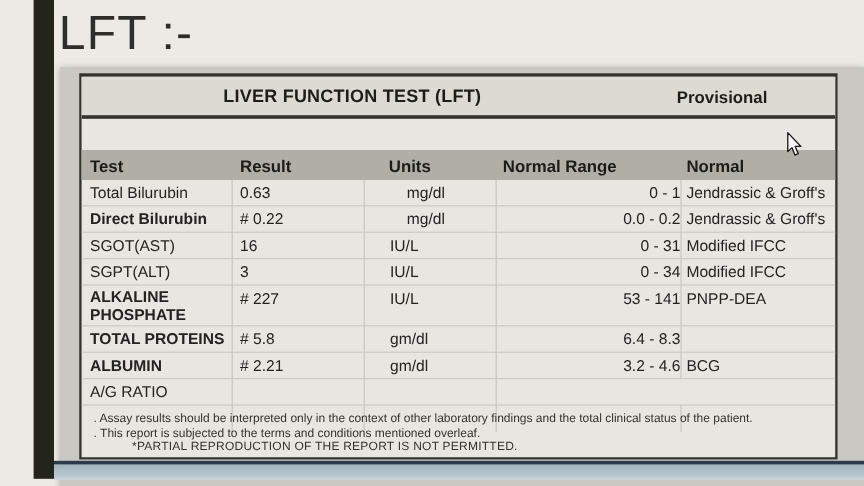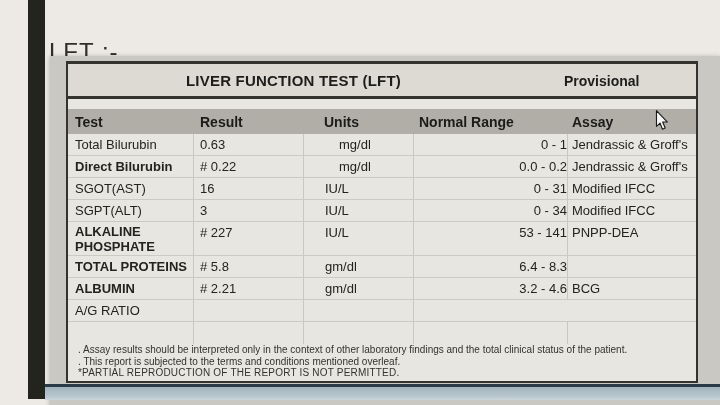--- a/index.html
+++ b/index.html
@@ -7,35 +7,35 @@
     --table-bg:#e8e6e1; --band-bg:#dddad4; --header-row-bg:#b1aea8;
     --border-dark:#34342f; --row-line:#cdcac4; --text-dark:#232320;
     --statusbar-line:#2b3c48; --statusbar-fill:#aebec7;
   }
   *{margin:0;padding:0;box-sizing:border-box;}
   body{font-family:"Liberation Sans",sans-serif;}
   .stage{position:relative;width:720px;height:405px;background:var(--slide-bg);overflow:hidden;}
 
   .accent-bar{position:absolute;left:28px;top:0;width:17px;height:399px;background:var(--accent-bar);z-index:5;}
 
-  .slide-title{position:absolute;left:49px;top:6px;font-size:24px;font-weight:400;color:#2e2e2a;letter-spacing:1px;margin-top:32px;}
+  .slide-title{position:absolute;left:49px;top:6px;font-size:40px;font-weight:400;color:#2e2e2a;letter-spacing:1px;}
 
   .report{position:absolute;left:50px;top:56px;width:670px;height:399px;background:var(--report-margin);box-shadow:0 1px 5px rgba(0,0,0,.28);z-index:1;}
 
   .report-table{position:absolute;left:16px;top:5px;width:632px;height:322px;background:var(--table-bg);border:2px solid var(--border-dark);border-top-width:3px;}
 
   .title-band{position:relative;height:35px;background:var(--band-bg);border-bottom:3px solid var(--border-dark);}
   .title-band .lab-title{position:absolute;left:118px;top:8px;font-size:15px;font-weight:700;color:#1d1d1a;letter-spacing:.2px;}
   .title-band .provisional{position:absolute;left:496px;top:9px;font-size:14px;font-weight:700;color:#1d1d1a;}
 
   .gap-band{height:10px;}
 
   .grid{display:grid;grid-template-columns:126px 110px 110px 154px 128px;}
 
-  .header-row{height:25px;background:var(--header-row-bg);align-items:center;}
+  .header-row{height:25px;background:var(--header-row-bg);align-items:center;margin-top:16px;}
   .header-row .hcell{font-size:14px;font-weight:700;color:#1b1b18;padding-top:1px;}
   .hcell.h-test{padding-left:7px;}
   .hcell.h-result{padding-left:6px;}
   .hcell.h-units{padding-left:20px;}
   .hcell.h-range{padding-left:5px;}
   .hcell.h-method{padding-left:4px;}
 
   .trow{height:22px;border-bottom:1px solid var(--row-line);}
   .trow.tall{height:34px;}
   .trow.filler{height:22px;border-bottom:none;}
@@ -46,21 +46,21 @@
   .c-result{padding-left:6px;}
   .c-units{padding-left:21px;}
   .units-indent .c-units{padding-left:35px;}
   .c-range{padding-left:4px;text-align:right;}
   .c-method{padding-left:4px;}
   .bold-test .c-test{font-weight:700;}
   .trow.tall .c-test{white-space:normal;padding-top:2px;}
 
   .footnotes{position:absolute;left:10px;top:280px;width:616px;color:#33332e;}
   .footnote{font-size:10px;line-height:11.7px;white-space:nowrap;}
-  .footnote.caps{letter-spacing:.2px;}
+  .footnote.caps{letter-spacing:.2px;margin-left:32px;}
 
   .status-bar{position:absolute;left:45px;top:384px;width:675px;height:16px;z-index:4;
     border-top:3px solid var(--statusbar-line);
     background:linear-gradient(180deg,#9fb1bb 0%,var(--statusbar-fill) 35%,#b7c5cd 70%,#ccd7dc 100%);}
 
   .cursor{position:absolute;left:655px;top:110px;z-index:6;width:14px;height:21px;}
 </style>
 </head>
 <body>
 
@@ -78,21 +78,21 @@
         <span class="provisional">Provisional</span>
       </div>
 
       <div class="gap-band"></div>
 
       <div class="grid header-row">
         <span class="hcell h-test">Test</span>
         <span class="hcell h-result">Result</span>
         <span class="hcell h-units">Units</span>
         <span class="hcell h-range">Normal Range</span>
-        <span class="hcell h-method">Assay</span>
+        <span class="hcell h-method">Normal</span>
       </div>
 
       <div>
           <div class="grid trow units-indent">
     <div class="cell c-test">Total Bilurubin</div>
     <div class="cell c-result">0.63</div>
     <div class="cell c-units">mg/dl</div>
     <div class="cell c-range">0 - 1</div>
     <div class="cell c-method">Jendrassic &amp; Groff's</div>
   </div>

